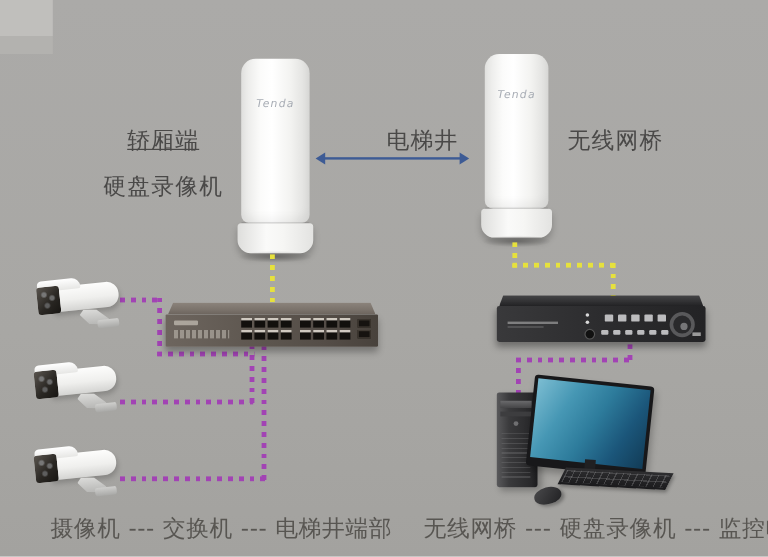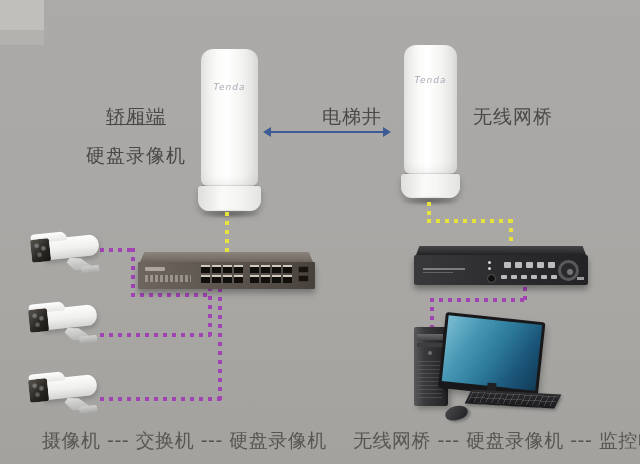--- a/index.html
+++ b/index.html
@@ -286,16 +286,16 @@
       <div class="monitor-screen"></div>
     </div>
     <div class="monitor-neck"></div>
     <div class="monitor-base"></div>
     <div class="keyboard">
       <div class="keyboard-keys"></div>
     </div>
     <div class="mouse"></div>
   </div>
 
-  <div class="caption" style="left:42px;top:428px;">摄像机 --- 交换机 --- 硬盘录像机</div>
+  <div class="caption" style="left:42px;top:428px;">摄像机 --- 交换机 --- 电梯井端部</div>
   <div class="caption" style="left:353px;top:428px;">无线网桥 --- 硬盘录像机 --- 监控电脑</div>
 
 </div>
 
 </body></html>

